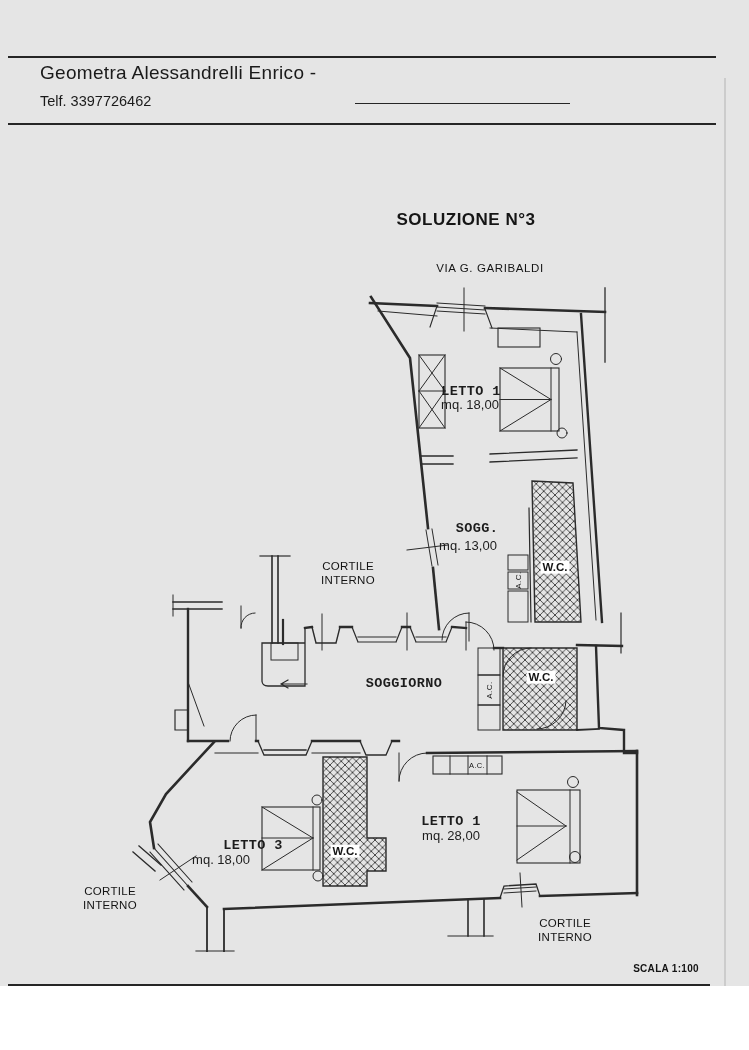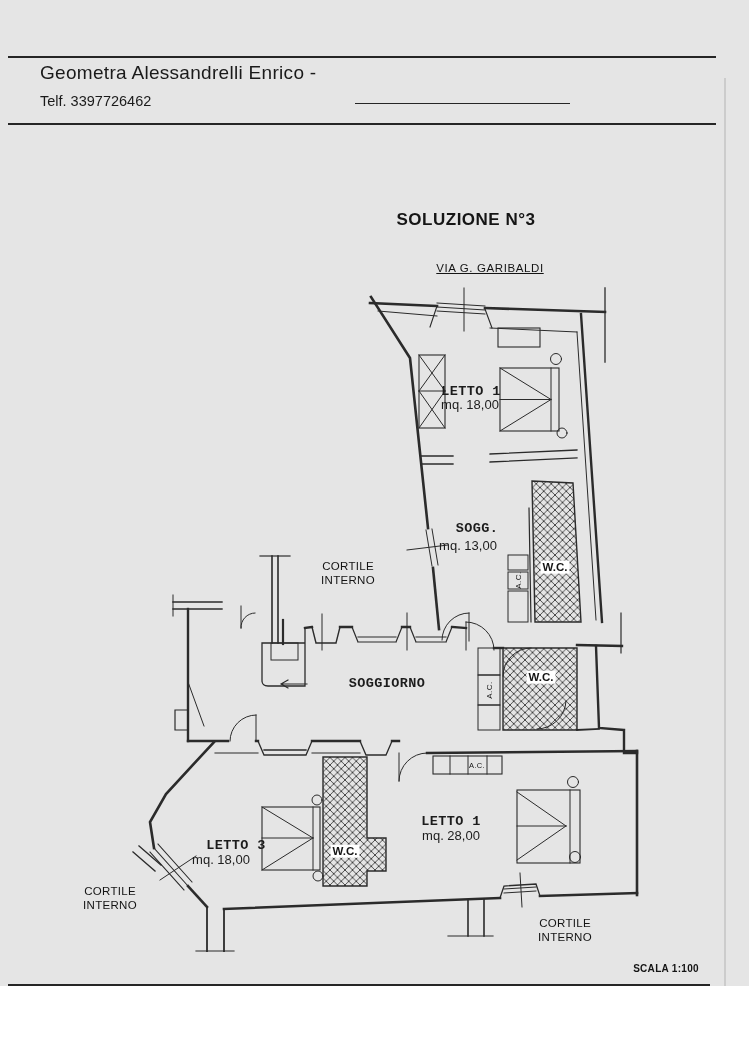--- a/index.html
+++ b/index.html
@@ -161,44 +161,44 @@
 
       <path d="M224,909 L500,898 M540,896 L637,893" stroke-width="2.6"></path>
       <path d="M500,898 L504,886 L536,884 L540,896" stroke-width="1.3"></path>
       <path d="M504,889 L536,887 M504,893 L536,891" stroke-width="1"></path>
       <path d="M520,873 L522,907" stroke-width="1"></path>
       <path d="M468,900 L468,936 M484,899 L484,936" stroke-width="1.6"></path>
       <path d="M448,936 L493,936" stroke-width="1.2"></path>
     </g>
   </svg>
 
-  <div class="lbl street" style="left:490px;top:268px;text-decoration:underline;">VIA G. GARIBALDI</div>
+  <div class="lbl street" style="left:490px;top:268px;">VIA G. GARIBALDI</div>
 
   <div class="lbl room" style="left:471px;top:391px;">LETTO 1</div>
   <div class="lbl area" style="left:470px;top:404px;">mq. 18,00</div>
 
   <div class="lbl room" style="left:477px;top:528px;">SOGG.</div>
   <div class="lbl area" style="left:468px;top:545px;">mq. 13,00</div>
 
   <div class="lbl wc" style="left:555px;top:567px;">W.C.</div>
   <div class="lbl ac-v" style="left:518px;top:580px;">A.C.</div>
 
   <div class="lbl cortile" style="left:348px;top:574px;">CORTILE
 INTERNO</div>
 
-  <div class="lbl room" style="left:387px;top:683px;">SOGGIORNO</div>
+  <div class="lbl room" style="left:404px;top:683px;">SOGGIORNO</div>
   <div class="lbl ac-v" style="left:489px;top:690px;">A.C.</div>
   <div class="lbl wc" style="left:541px;top:677px;">W.C.</div>
 
   <div class="lbl ac-h" style="left:477px;top:765px;">A.C.</div>
 
   <div class="lbl room" style="left:451px;top:821px;">LETTO 1</div>
   <div class="lbl area" style="left:451px;top:835px;">mq. 28,00</div>
 
-  <div class="lbl room" style="left:212px;top:845px;padding-left:48px;">LETTO 3</div>
+  <div class="lbl room" style="left:229px;top:845px;padding-left:48px;">LETTO 3</div>
   <div class="lbl area" style="left:221px;top:859px;">mq. 18,00</div>
   <div class="lbl wc" style="left:345px;top:851px;">W.C.</div>
 
   <div class="lbl cortile" style="left:110px;top:899px;">CORTILE
 INTERNO</div>
   <div class="lbl cortile" style="left:565px;top:931px;">CORTILE
 INTERNO</div>
 
   <div class="lbl scala" style="left:666px;top:968px;">SCALA 1:100</div>
 

